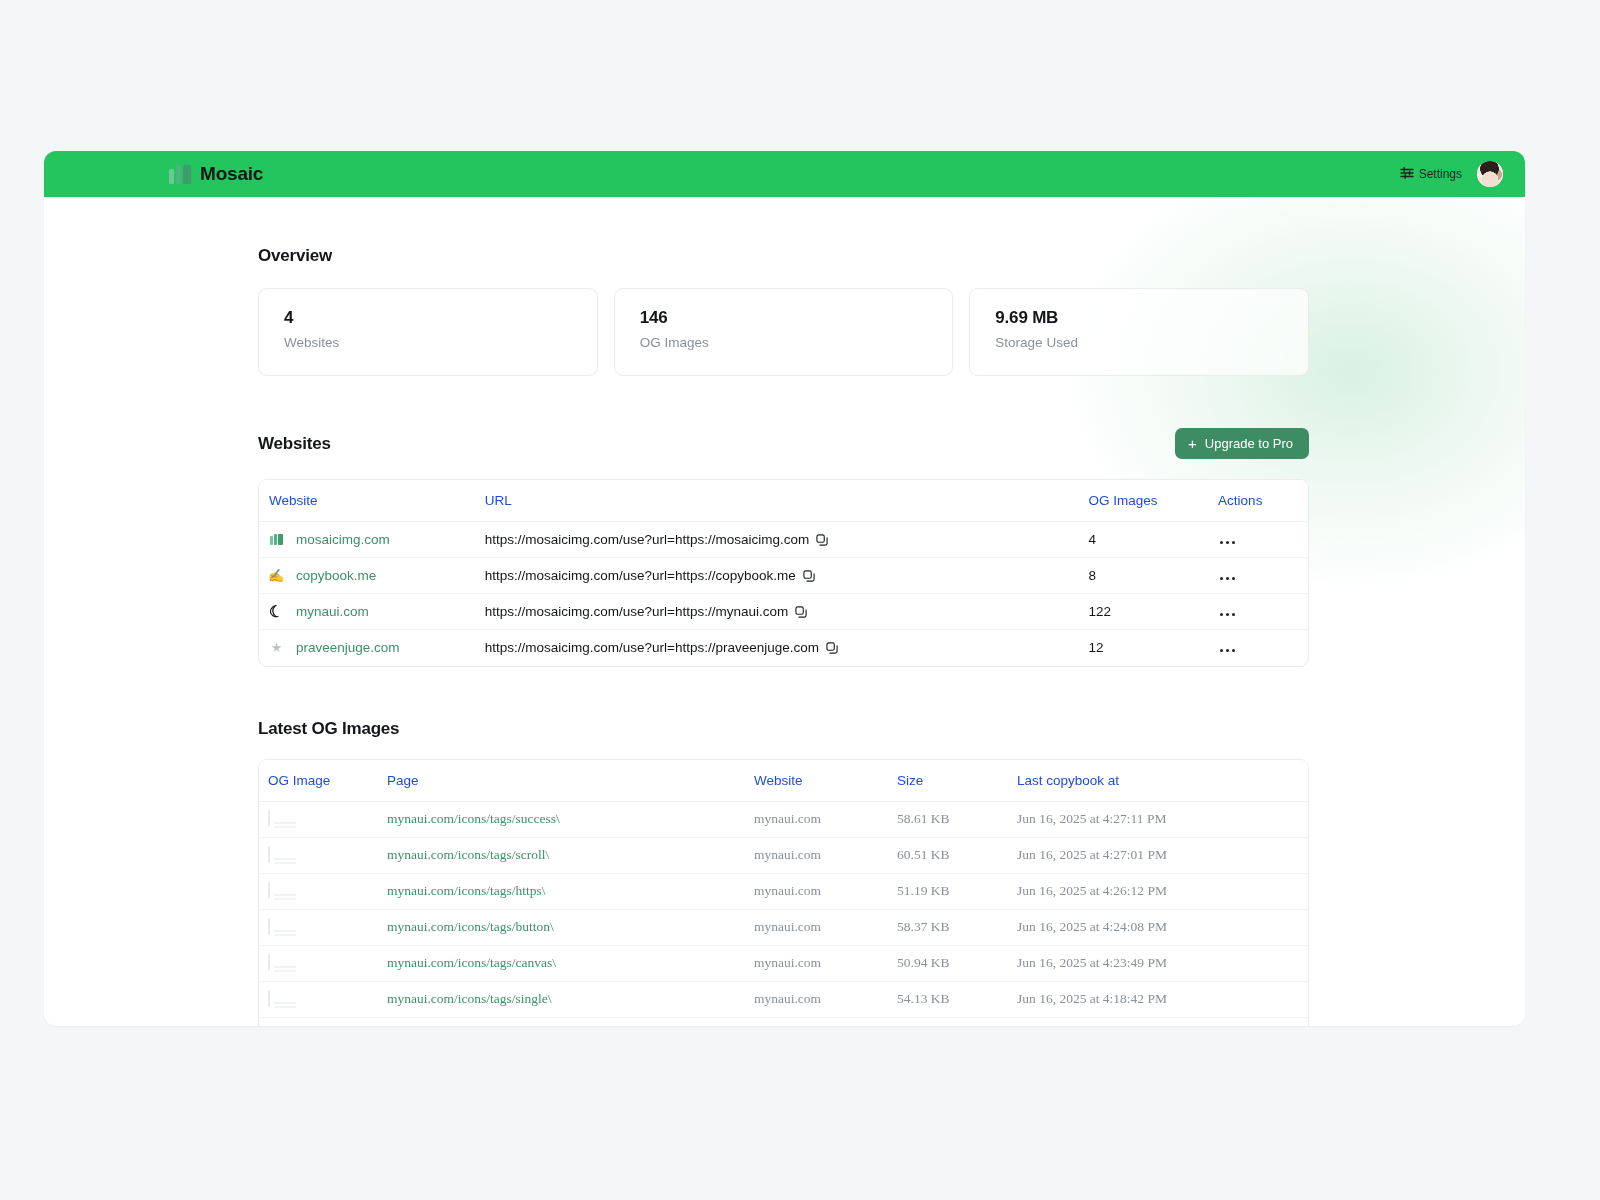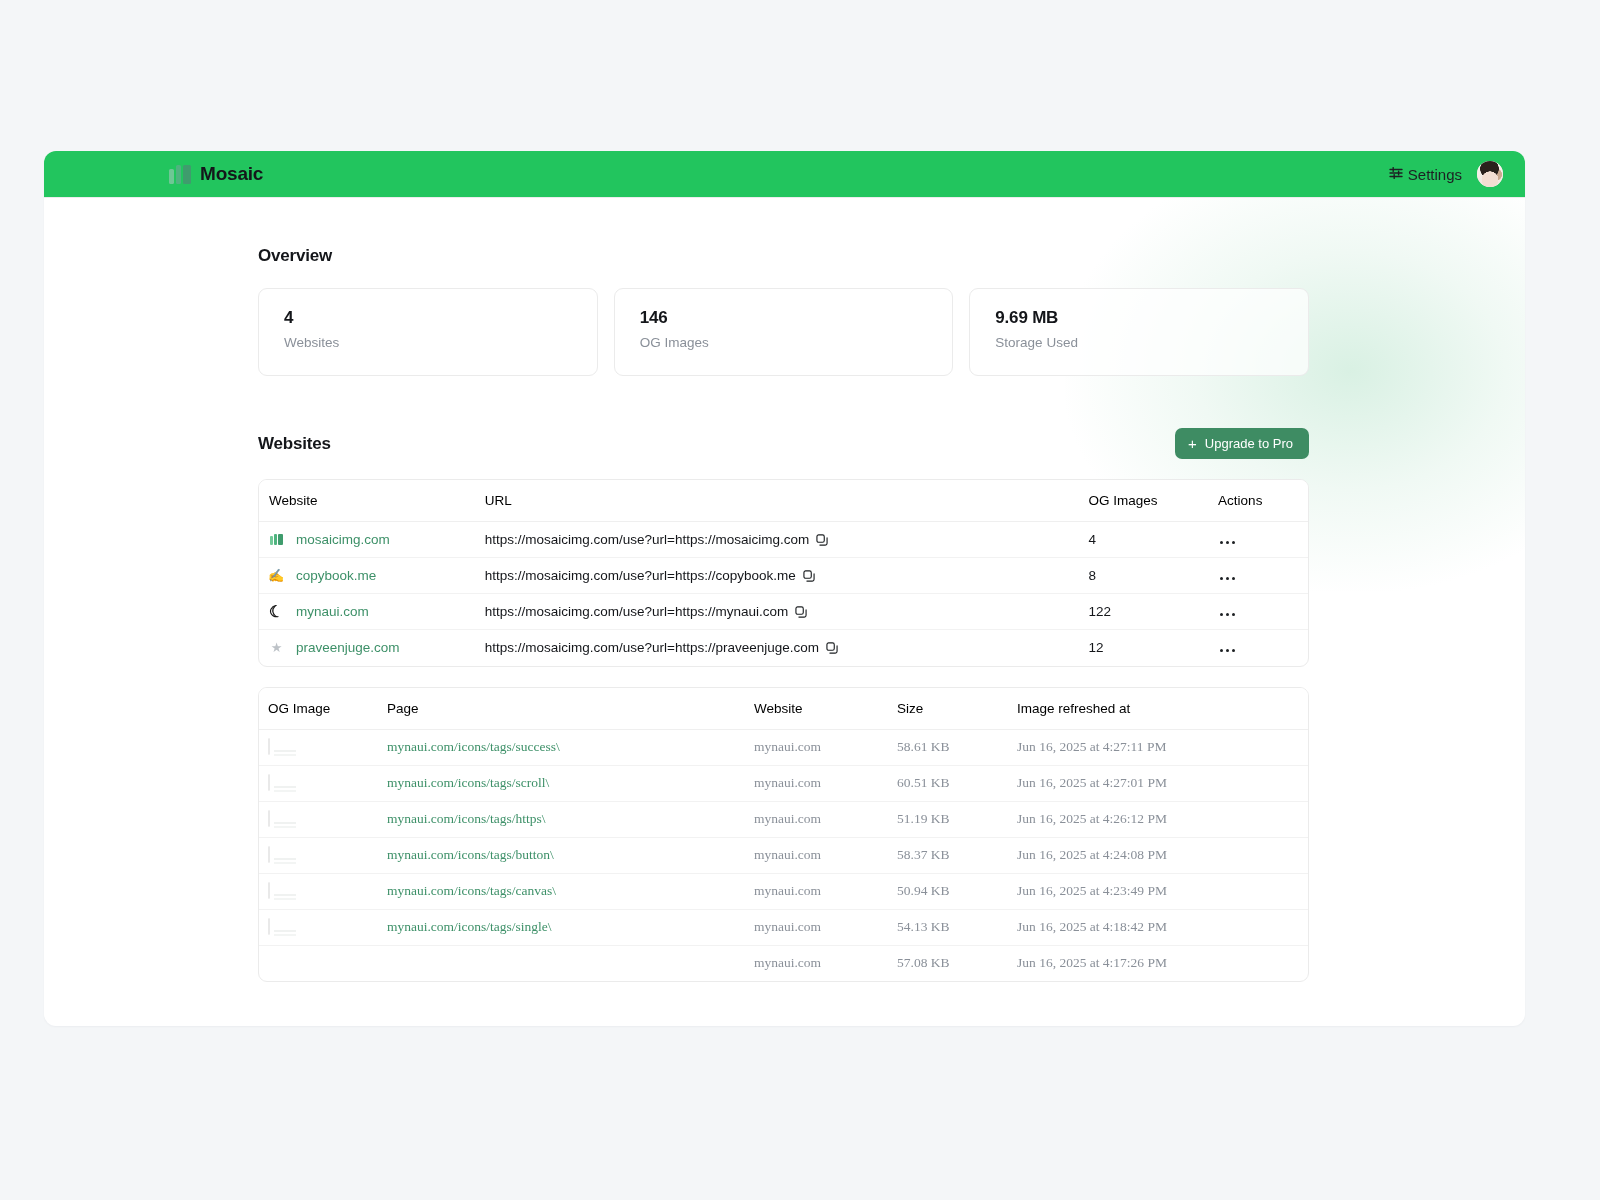--- a/index.html
+++ b/index.html
@@ -64,21 +64,21 @@
   .topbar-right {
     margin-left: auto;
     display: flex;
     align-items: center;
     gap: 15px;
   }
   .settings-btn {
     display: flex;
     align-items: center;
     gap: 4px;
-    font-size: 15px;
+    font-size: 12px;
     color: #1d2023;
     cursor: pointer;
     background: none;
     border: none;
     font-family: inherit;
   }
   .avatar {
     width: 26px; height: 26px;
     border-radius: 50%;
     overflow: hidden;
@@ -167,21 +167,21 @@
     border: 1px solid #ebebeb;
     border-radius: 9px;
     background: #fff;
     overflow: hidden;
   }
   table { width: 100%; border-collapse: collapse; }
   th {
     text-align: left;
     font-size: 13.5px;
     font-weight: 400;
-    color: #000000;
+    color: #1d4ed8;
     padding: 13px 0 13px 0;
     border-bottom: 1px solid #efefef;
     background: #fff;
   }
   td {
     font-size: 13.5px;
     color: #14161a;
     padding: 0;
     border-bottom: 1px solid #f2f2f2;
     height: 36px;
@@ -450,30 +450,33 @@
                   <i></i>
                   <i></i>
                   <i></i>
                 </span>
             </td>
           </tr>
         </tbody>
       </table>
     </div>
 
+    <div class="sec-head">
+      <h2 class="section-title">Latest OG Images</h2>
+    </div>
 
     <div class="table-wrap og-wrap">
       <table>
         <thead>
           <tr>
             <th class="o-thumb">OG Image</th>
             <th class="o-page">Page</th>
             <th class="o-site">Website</th>
             <th class="o-size">Size</th>
-            <th class="o-time">Image refreshed at</th>
+            <th class="o-time">Last copybook at</th>
           </tr>
         </thead>
         <tbody class="og-rows">
           <tr>
             <td class="o-thumb"><span class="thumb"></span></td>
             <td class="o-page"><a class="page-link">mynaui.com/icons/tags/success\</a></td>
             <td class="o-site muted">mynaui.com</td>
             <td class="o-size muted">58.61 KB</td>
             <td class="o-time muted">Jun 16, 2025 at 4:27:11 PM</td>
           </tr>

